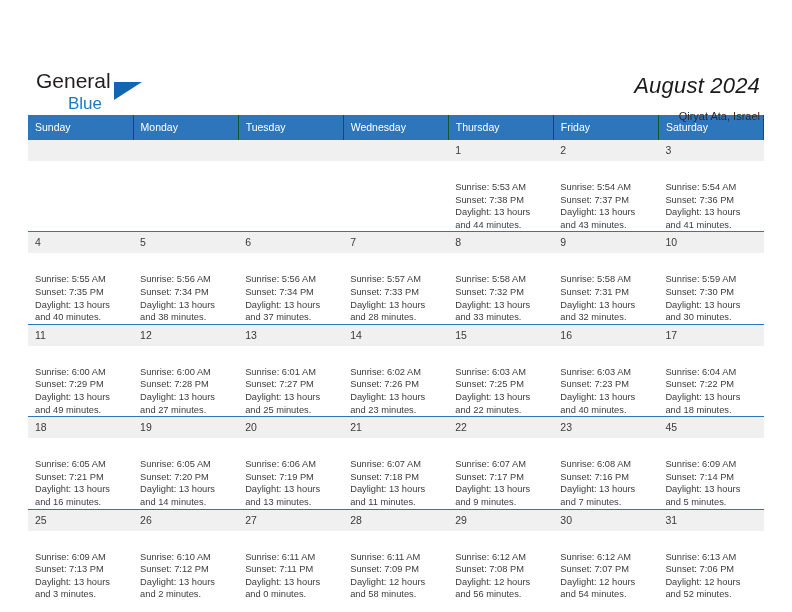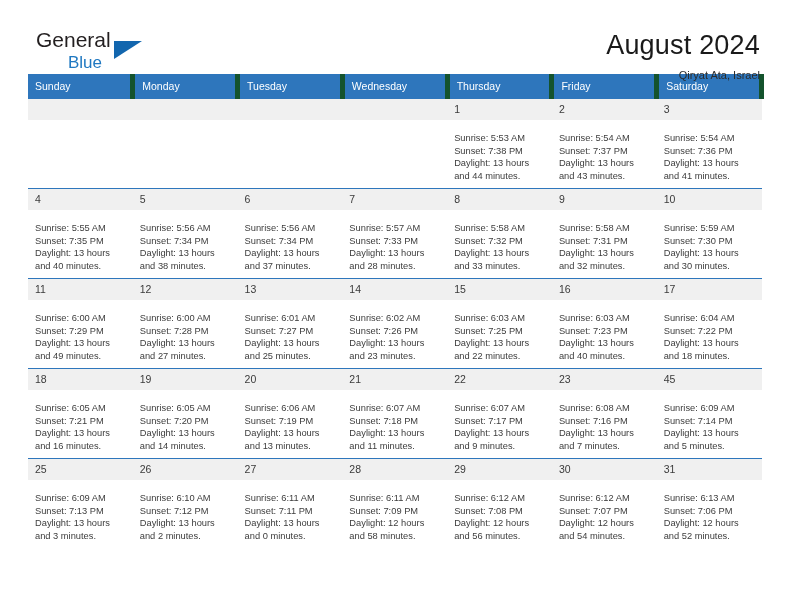--- a/index.html
+++ b/index.html
@@ -17,20 +17,21 @@
     padding: 0 28px;
   }
 
   
   .masthead {
     display: flex;
     align-items: flex-start;
     justify-content: space-between;
     padding-top: 28px;
     height: 74px;
+    margin-top: 41px;
   }
   .logo {
     position: relative;
     width: 118px;
     height: 50px;
     padding-left: 8px;
   }
   .logo-general {
     font-size: 21px;
     color: #231f20;
@@ -52,25 +53,26 @@
     width: 0;
     height: 0;
     border-left: 28px solid #1266ae;
     border-bottom: 18px solid transparent;
   }
   .titles {
     text-align: right;
     padding-right: 4px;
   }
   .cal-title {
-    font-size: 27px;
+    font-size: 22px;
     font-weight: normal;
     color: #1a1a1a;
     line-height: 34px;
     letter-spacing: 0.2px;
+    font-style: italic;
   }
   .cal-subtitle {
     font-size: 11px;
     color: #2b2b2b;
     line-height: 20px;
     padding-top: 3px;
   }
 
   
   .calendar {
@@ -79,21 +81,21 @@
     table-layout: fixed;
   }
   .calendar th {
     background: #2e76bc;
     color: #ffffff;
     font-size: 10.5px;
     font-weight: normal;
     text-align: left;
     padding: 6px 0 6px 7px;
     height: 22px;
-    border-right: 5px solid #14532d;
+    border-right: 1px solid #14532d;
   }
   .calendar td {
     vertical-align: top;
     padding: 0;
     height: 90px;
     background: #ffffff;
     border-top: 1px solid #2e76bc;
   }
   .calendar tr.week td {
     border-top: 1px solid #2e76bc;
@@ -102,21 +104,21 @@
     display: block;
     background: #f0f0f0;
     color: #3a3a3a;
     font-size: 10.5px;
     line-height: 13px;
     padding: 4px 0 4px 7px;
     height: 21px;
   }
   .daynum.blank { color: transparent; }
   .dayinfo {
-    padding: 12px 5px 0 7px;
+    padding: 20px 5px 0 7px;
     font-size: 9.3px;
     line-height: 12.6px;
     color: #3c3c3c;
   }
   .dayinfo div { white-space: nowrap; }
 </style>
 </head>
 <body>
 
 <div class="page">

